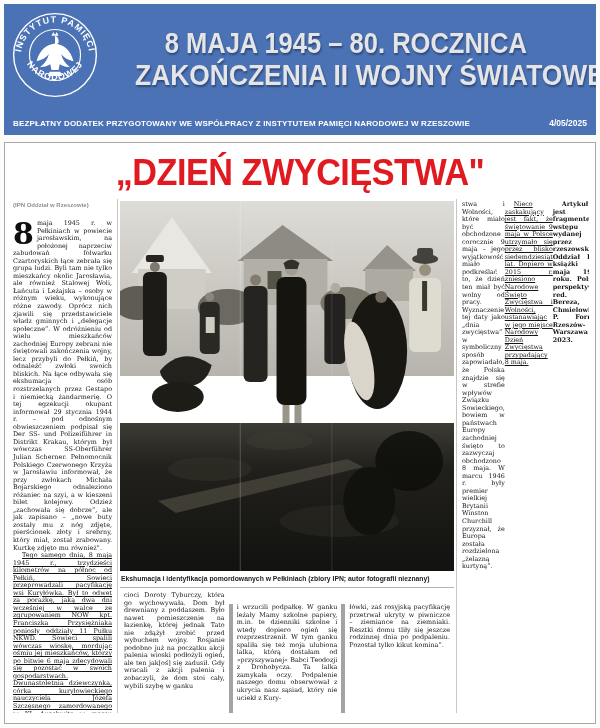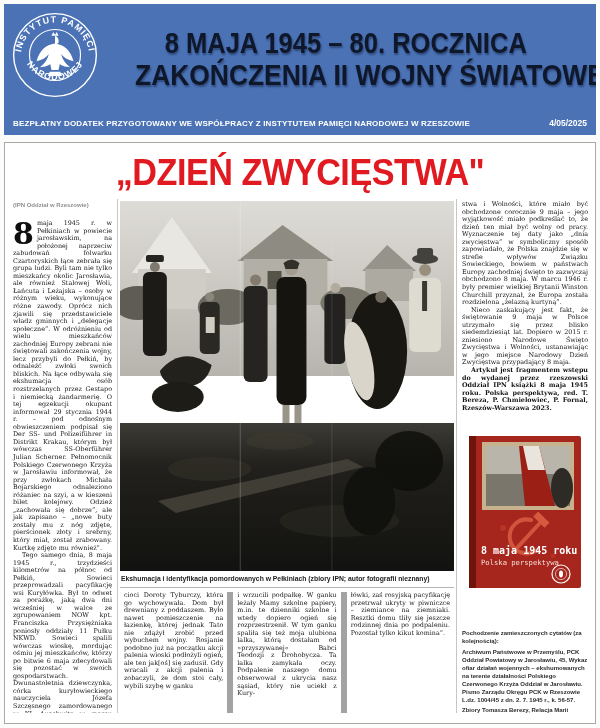--- a/index.html
+++ b/index.html
@@ -2,60 +2,60 @@
 <html lang="pl"><head>
 <meta charset="utf-8">
 <style>
   html,body{margin:0;padding:0;}
   body{width:600px;height:728px;background:#fcfcfb;font-family:"DejaVu Serif",serif;overflow:hidden;}
   .page{width:600px;height:728px;box-sizing:border-box;padding:4px 4px;overflow:hidden;}
 
   
   .masthead{position:relative;height:131px;background:#4a72b5;overflow:hidden;}
   .logo-svg{position:absolute;left:7px;top:7px;width:88px;height:88px;}
-  .mast-titles{position:absolute;left:98px;right:6px;top:24px;text-align:center;color:#0f172a;
+  .mast-titles{position:absolute;left:98px;right:6px;top:24px;text-align:center;color:#e5e5e5;
     font-family:"Liberation Sans",sans-serif;font-weight:bold;}
   .t1,.t2{display:inline-block;transform:scaleX(.88);transform-origin:center;
     text-shadow:1px 2px 2px rgba(15,25,55,.45);letter-spacing:0;line-height:1.06;white-space:nowrap;}
   .t1{font-size:29px;}
   .t2{font-size:30px;}
   .strapline{position:absolute;left:9px;bottom:7px;color:#fff;
     font:bold 8px "Liberation Sans",sans-serif;letter-spacing:.15px;text-align:right;}
   .mast-date{position:absolute;right:9px;bottom:7px;color:#fff;
     font:bold 8.5px "Liberation Sans",sans-serif;}
 
   
   .content{margin-top:7px;height:582px;box-sizing:border-box;background:#fff;
     border:1px solid #a9a9a9;padding:0 6px;overflow:hidden;}
   .headline-row{text-align:center;padding:9px 0 5px;}
   .headline{display:inline-block;color:#e01a20;font:bold 36px "Liberation Sans",sans-serif;
     transform:scaleX(.95);transform-origin:center;letter-spacing:-.5px;white-space:nowrap;}
 
   .cols{display:flex;height:514px;overflow:hidden;}
   .bt{font-size:6.4px;line-height:1.18;text-align:justify;color:#151515;}
   .bt p{margin:0;}
-  .indent{text-indent:9px;}
+  .indent{text-indent:9px;text-decoration:underline;}
 
   .col-left{flex:none;width:106px;padding:2px 5px 0 2px;box-sizing:border-box;overflow:hidden;}
   .byline{font:bold 7.3px "Liberation Sans",sans-serif;color:#111;}
   .byline-org{font:bold 6px "Liberation Sans",sans-serif;color:#909090;margin:1px 0 12px;}
   .dropcap{float:left;font:bold 30px/0.82 "DejaVu Serif",serif;color:#0e0e0e;padding:2px 3px 0 0;}
 
   .center{flex:none;width:340px;box-sizing:border-box;border-left:1px solid #c6c6c6;
     border-right:1px solid #c6c6c6;padding:2px 2px 0;display:flex;flex-direction:column;overflow:hidden;}
   .photo{width:100%;height:370px;flex:none;}
   .photo svg{width:100%;height:100%;display:block;}
   .caption{font:bold 6.8px "Liberation Sans",sans-serif;color:#222;padding:4px 1px 5px;
     border-bottom:1px solid #b4b4b4;flex:none;}
   .bottom-cols{display:flex;flex:1;padding-top:4px;overflow:hidden;}
   .bcol{flex:1;padding:0 4px;box-sizing:border-box;overflow:hidden;}
-  .bcol + .bcol{border-left:6px solid #a3a3a3;}
+  .bcol + .bcol{border-left:4px solid #a3a3a3;margin-top:12px;}
 
   .col-right{flex:1;padding:2px 1px 0 5px;box-sizing:border-box;display:flex;
-    flex-direction:column;overflow:hidden;}
+    flex-direction:row;overflow:hidden;}
   .note{font-weight:bold;margin-top:7px;text-indent:9px;}
   .book-wrap{flex:none;width:112px;height:184px;margin:8px auto 16px;}
   .book-wrap svg{width:100%;height:100%;display:block;}
   .sources{margin-top:9px;font:bold 6px/1.35 "Liberation Sans",sans-serif;color:#2c2c2c;text-align:left;}
   .sources div{margin:0 0 2px;}
 </style>
 </head>
 <body>
 
 <div class="page">

